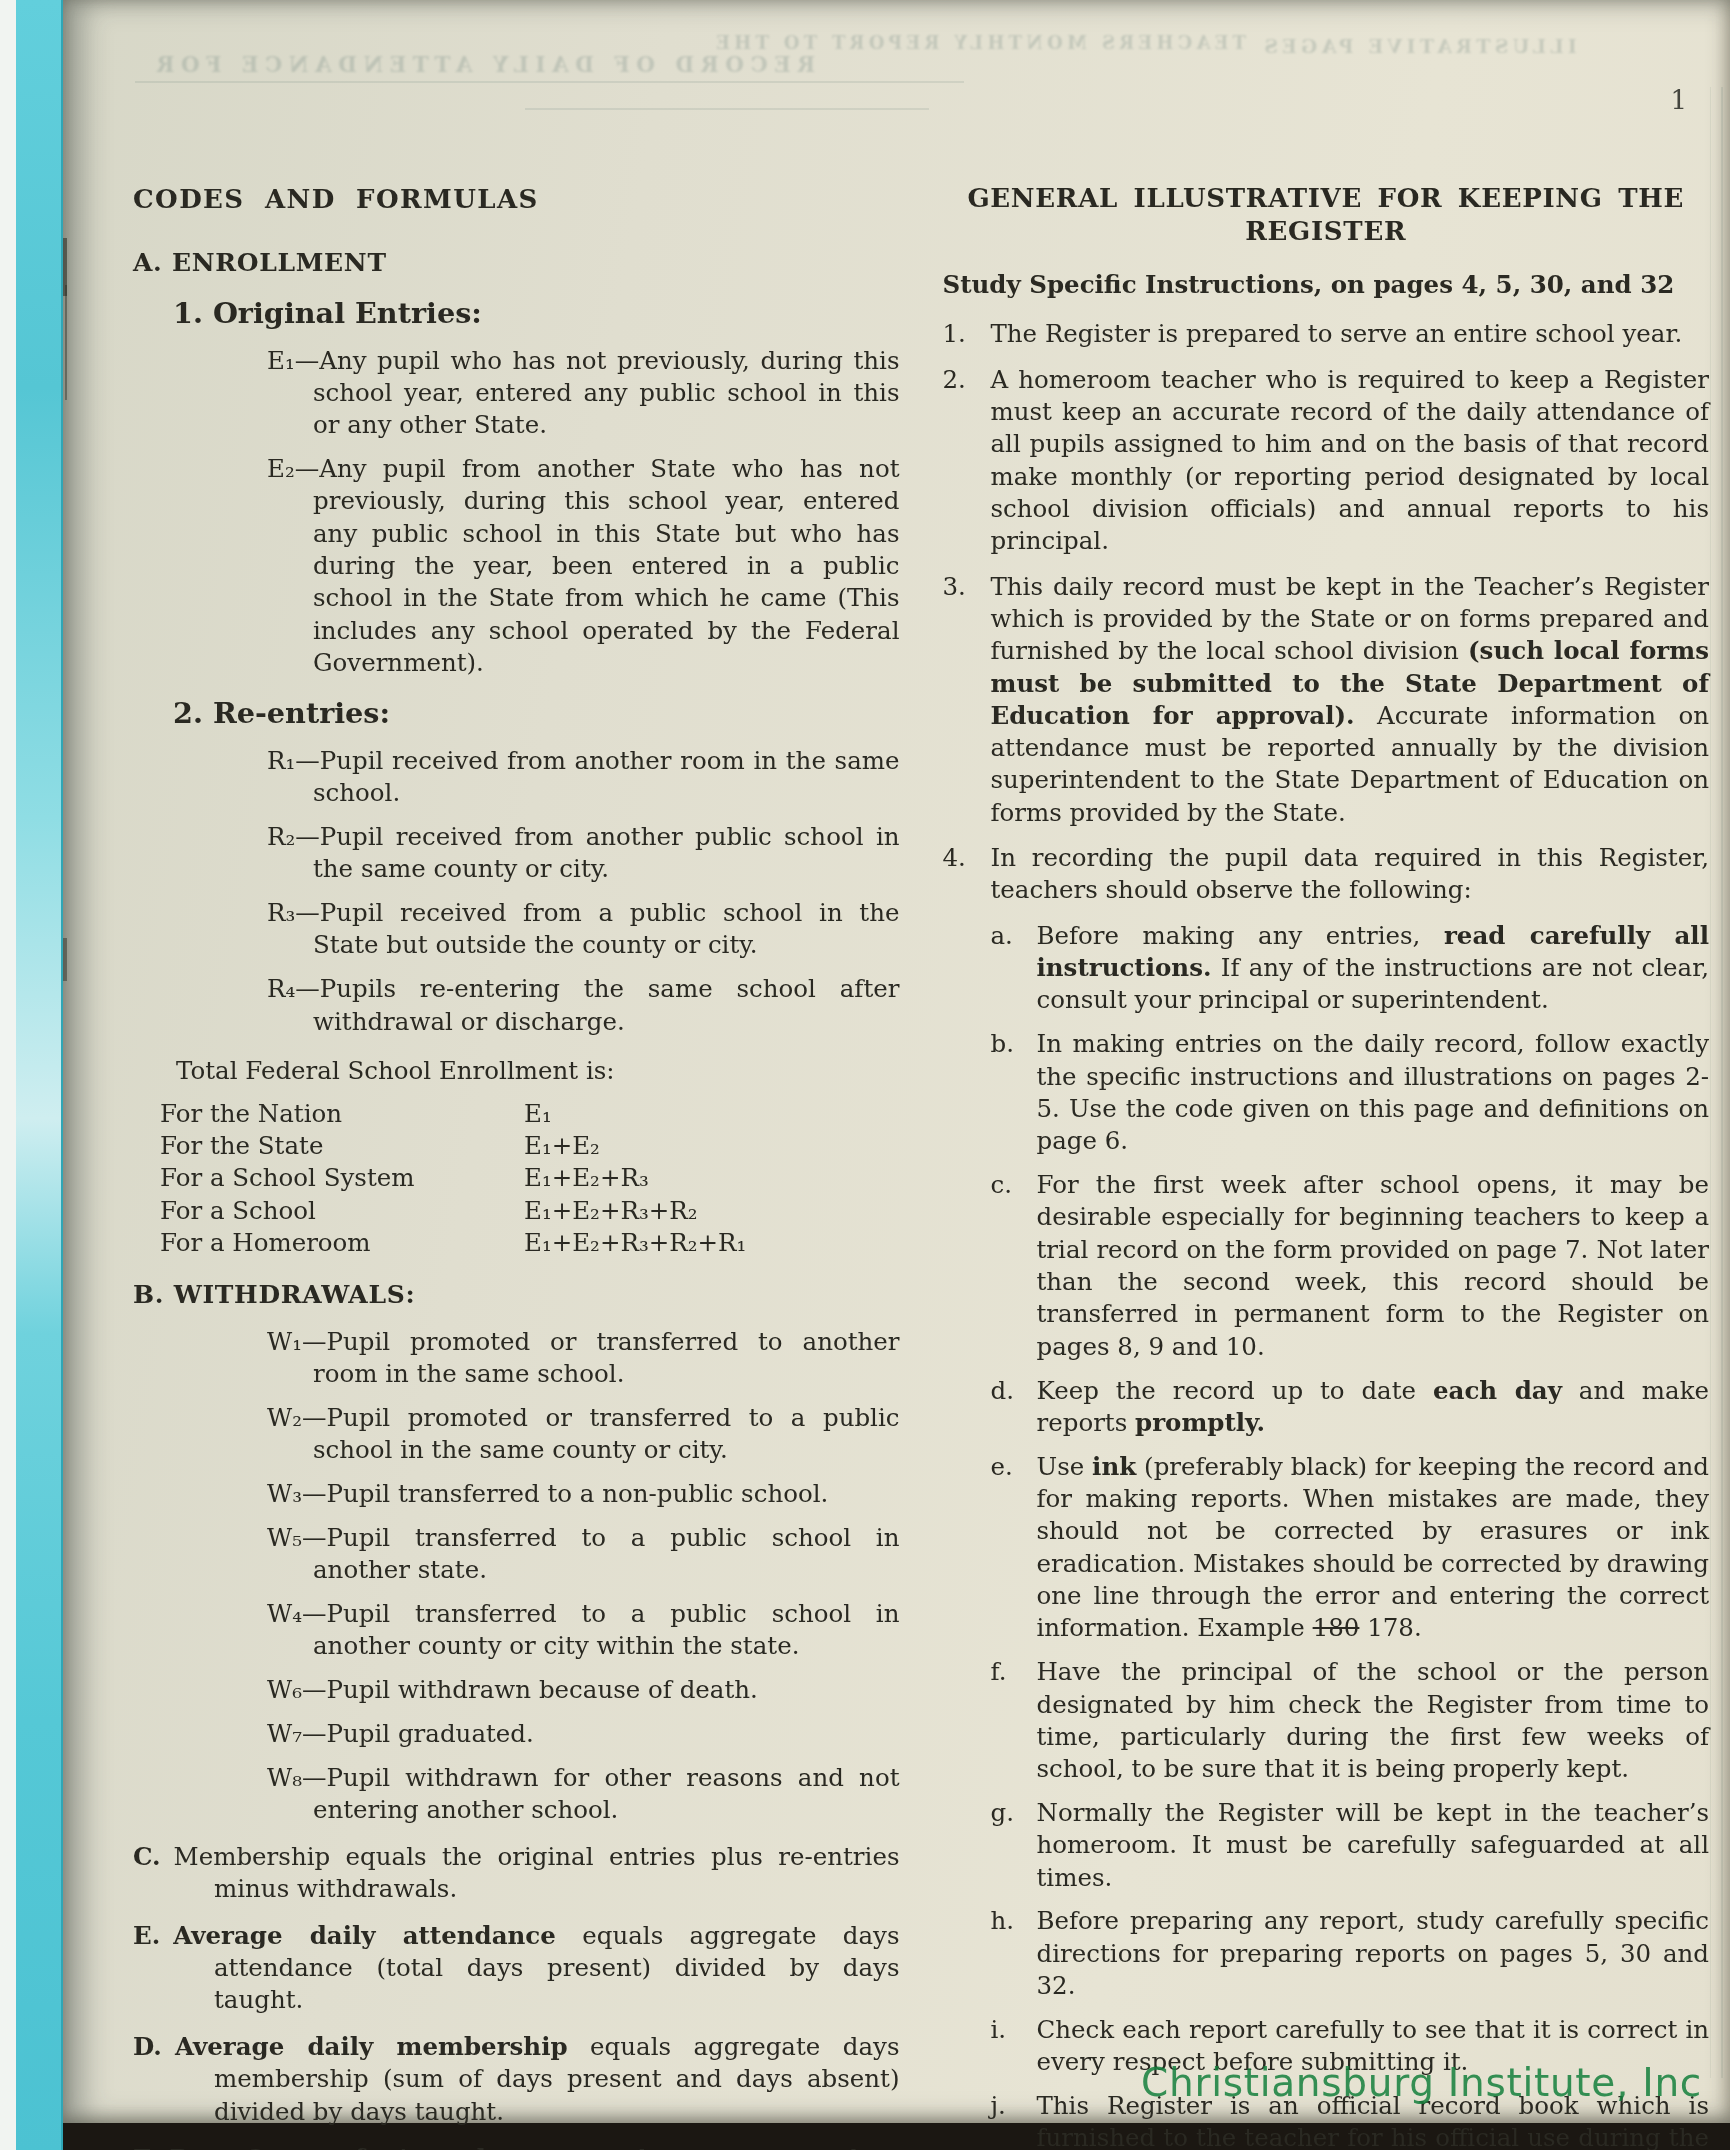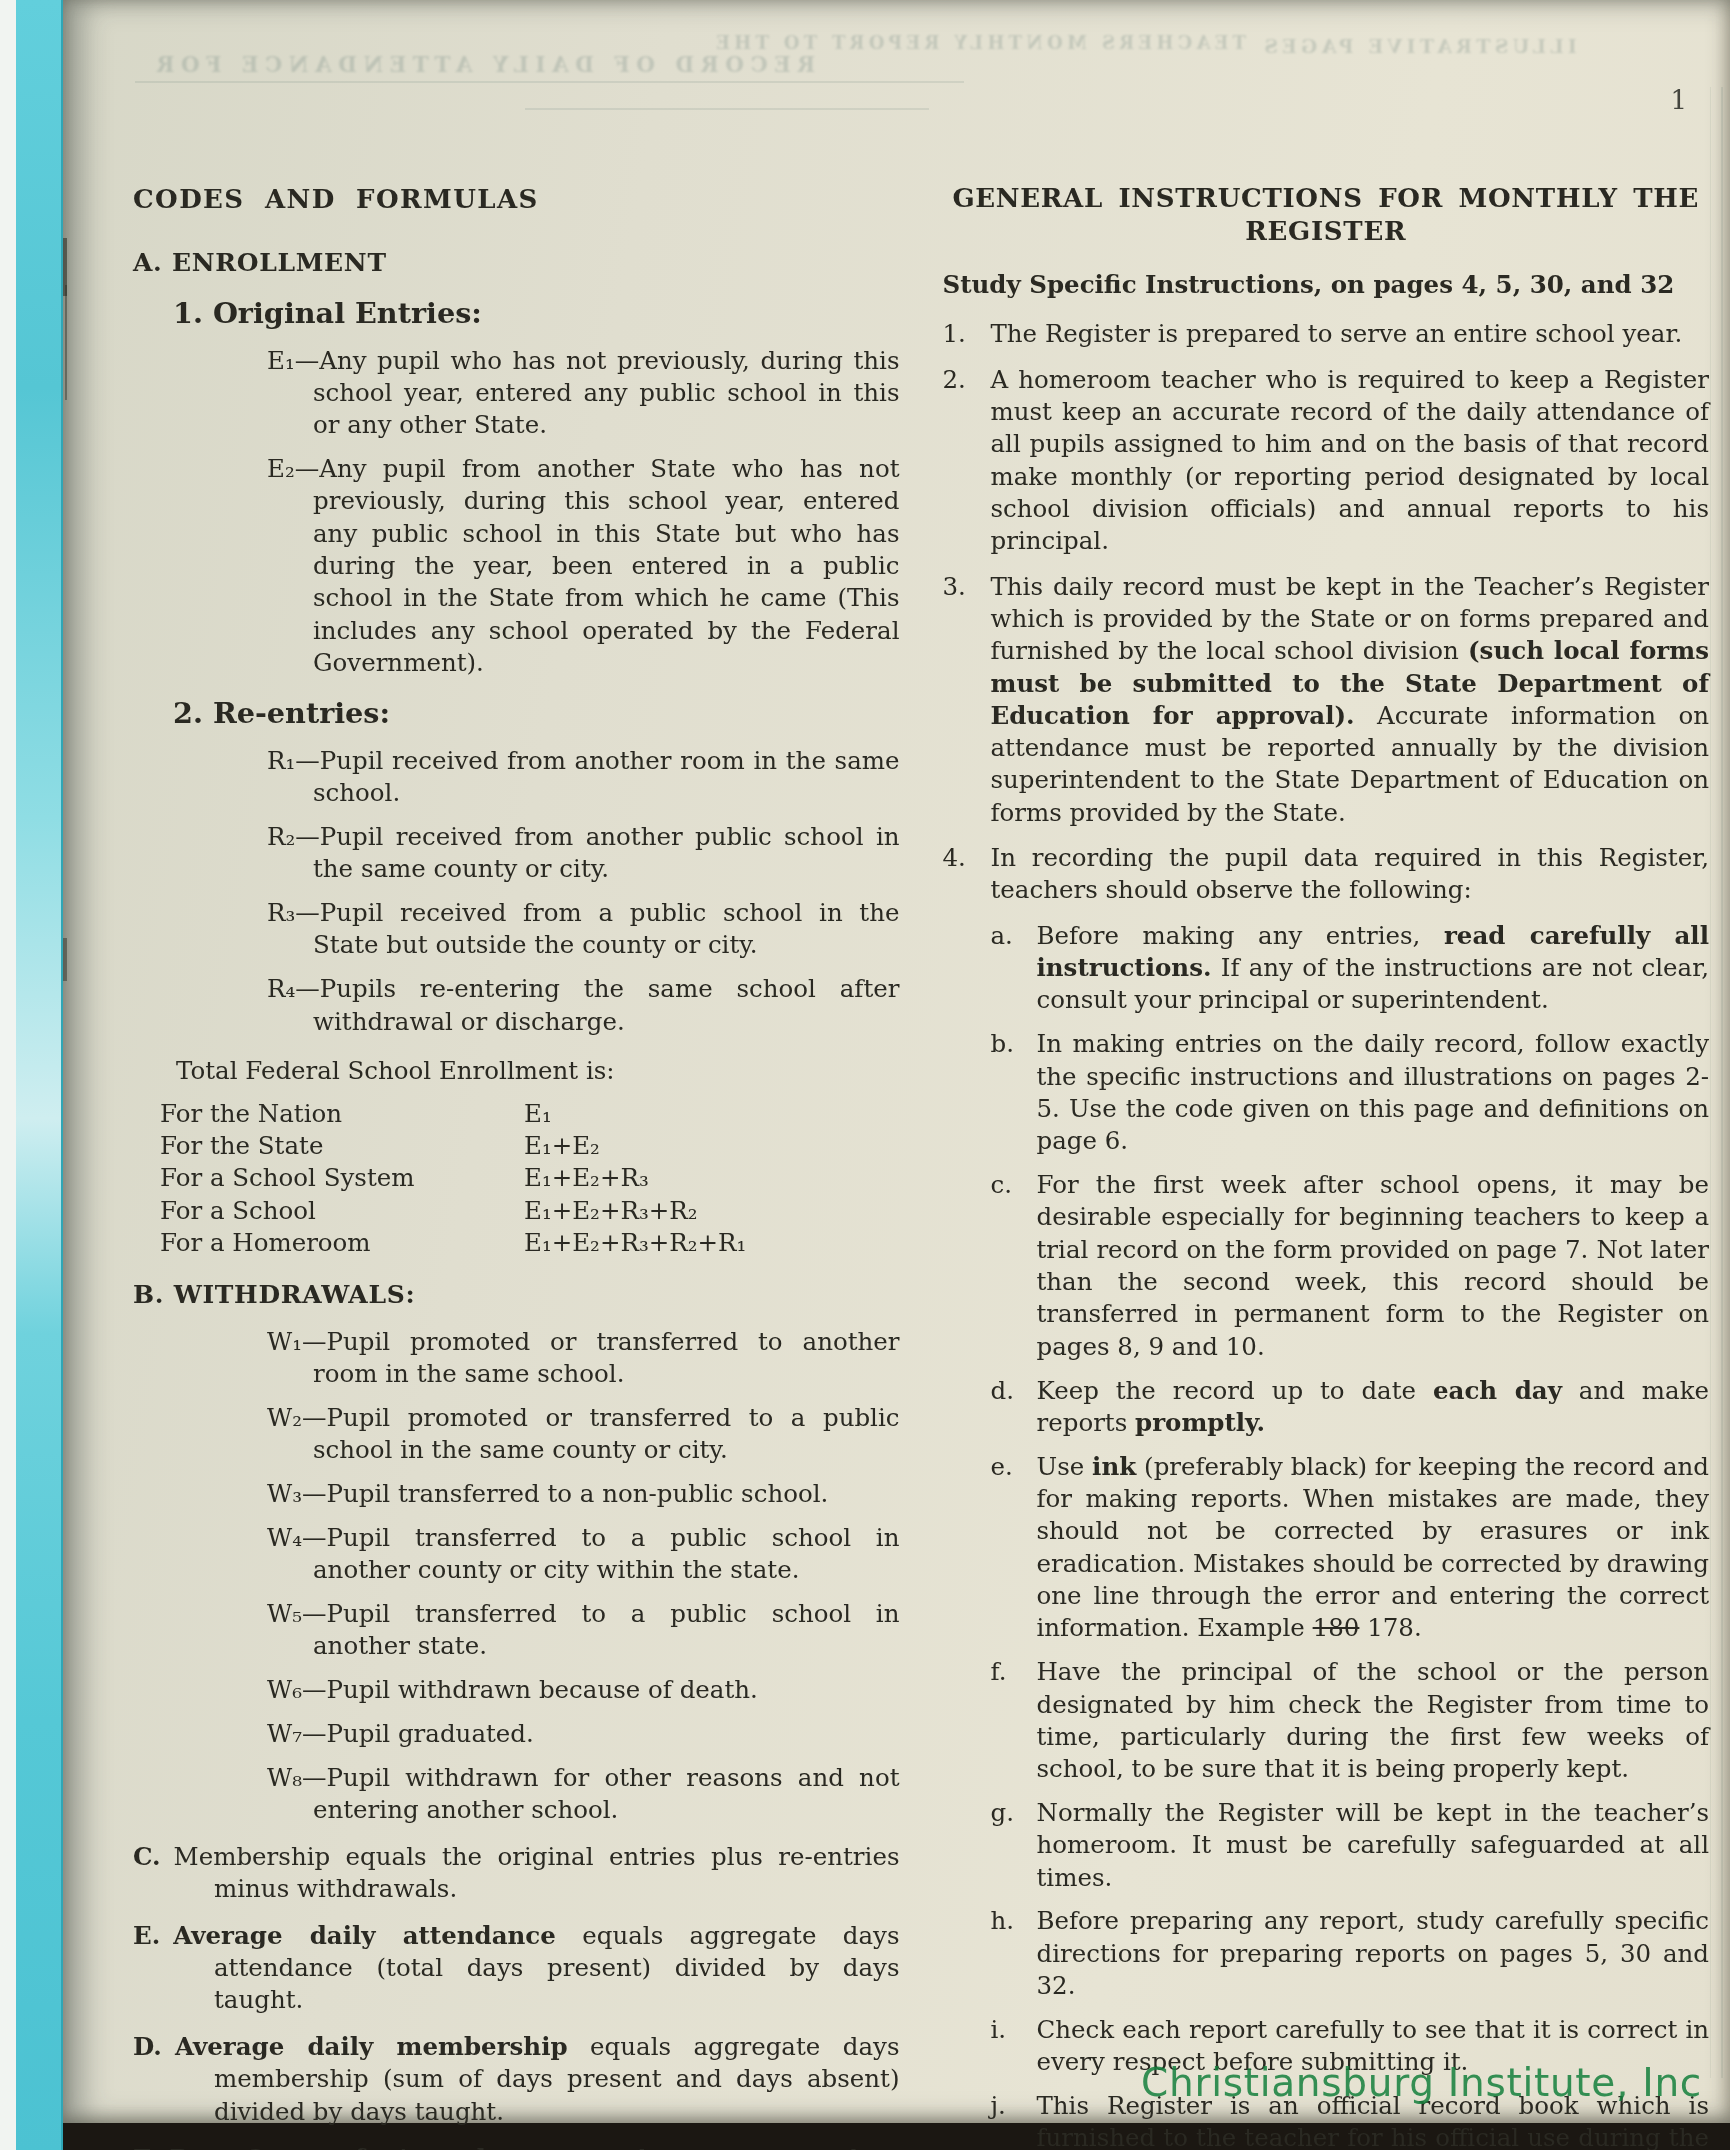--- a/index.html
+++ b/index.html
@@ -156,24 +156,24 @@
     <div class="entry">
       <span class="entry-code">W₁</span><span>—Pupil promoted or transferred to another room in the same school.</span>
     </div>
     <div class="entry">
       <span class="entry-code">W₂</span><span>—Pupil promoted or transferred to a public school in the same county or city.</span>
     </div>
     <div class="entry">
       <span class="entry-code">W₃</span><span>—Pupil transferred to a non-public school.</span>
     </div>
     <div class="entry">
+      <span class="entry-code">W₅</span><span>—Pupil transferred to a public school in another state.</span>
+    </div>
+    <div class="entry">
       <span class="entry-code">W₄</span><span>—Pupil transferred to a public school in another county or city within the state.</span>
-    </div>
-    <div class="entry">
-      <span class="entry-code">W₅</span><span>—Pupil transferred to a public school in another state.</span>
     </div>
     <div class="entry">
       <span class="entry-code">W₆</span><span>—Pupil withdrawn because of death.</span>
     </div>
     <div class="entry">
       <span class="entry-code">W₇</span><span>—Pupil graduated.</span>
     </div>
     <div class="entry">
       <span class="entry-code">W₈</span><span>—Pupil withdrawn for other reasons and not entering another school.</span>
     </div>
@@ -187,21 +187,21 @@
     <div class="def">
       <span class="def-letter">D.</span><span><span style="font-weight: bold;">Average daily membership</span><span> equals aggregate days membership (sum of days present and days absent) divided by days taught.</span></span>
     </div>
     <div class="def">
       <span class="def-letter">F.</span><span><span style="font-weight: bold;">Per Cent of Attendance</span><span> equals aggregate days attendance divided by aggregate days membership.</span></span>
     </div>
   </div>
 
   <div class="col">
     <h1 class="rc-title">
-      <span>GENERAL INSTRUCTIONS FOR MONTHLY THE</span><br>
+      <span>GENERAL ILLUSTRATIVE FOR KEEPING THE</span><br>
       <span>REGISTER</span>
     </h1>
 
     <p class="rc-subtitle">Study Specific Instructions, on pages 4, 5, 30, and 32</p>
 
     <div class="num-item">
       <span class="item-num">1.</span><span><span>The Register is prepared to serve an entire school year.</span></span>
     </div>
     <div class="num-item">
       <span class="item-num">2.</span><span><span>A homeroom teacher who is required to keep a Register must keep an accurate record of the daily attendance of all pupils assigned to him and on the basis of that record make monthly (or reporting period designated by local school division officials) and annual reports to his principal.</span></span>

